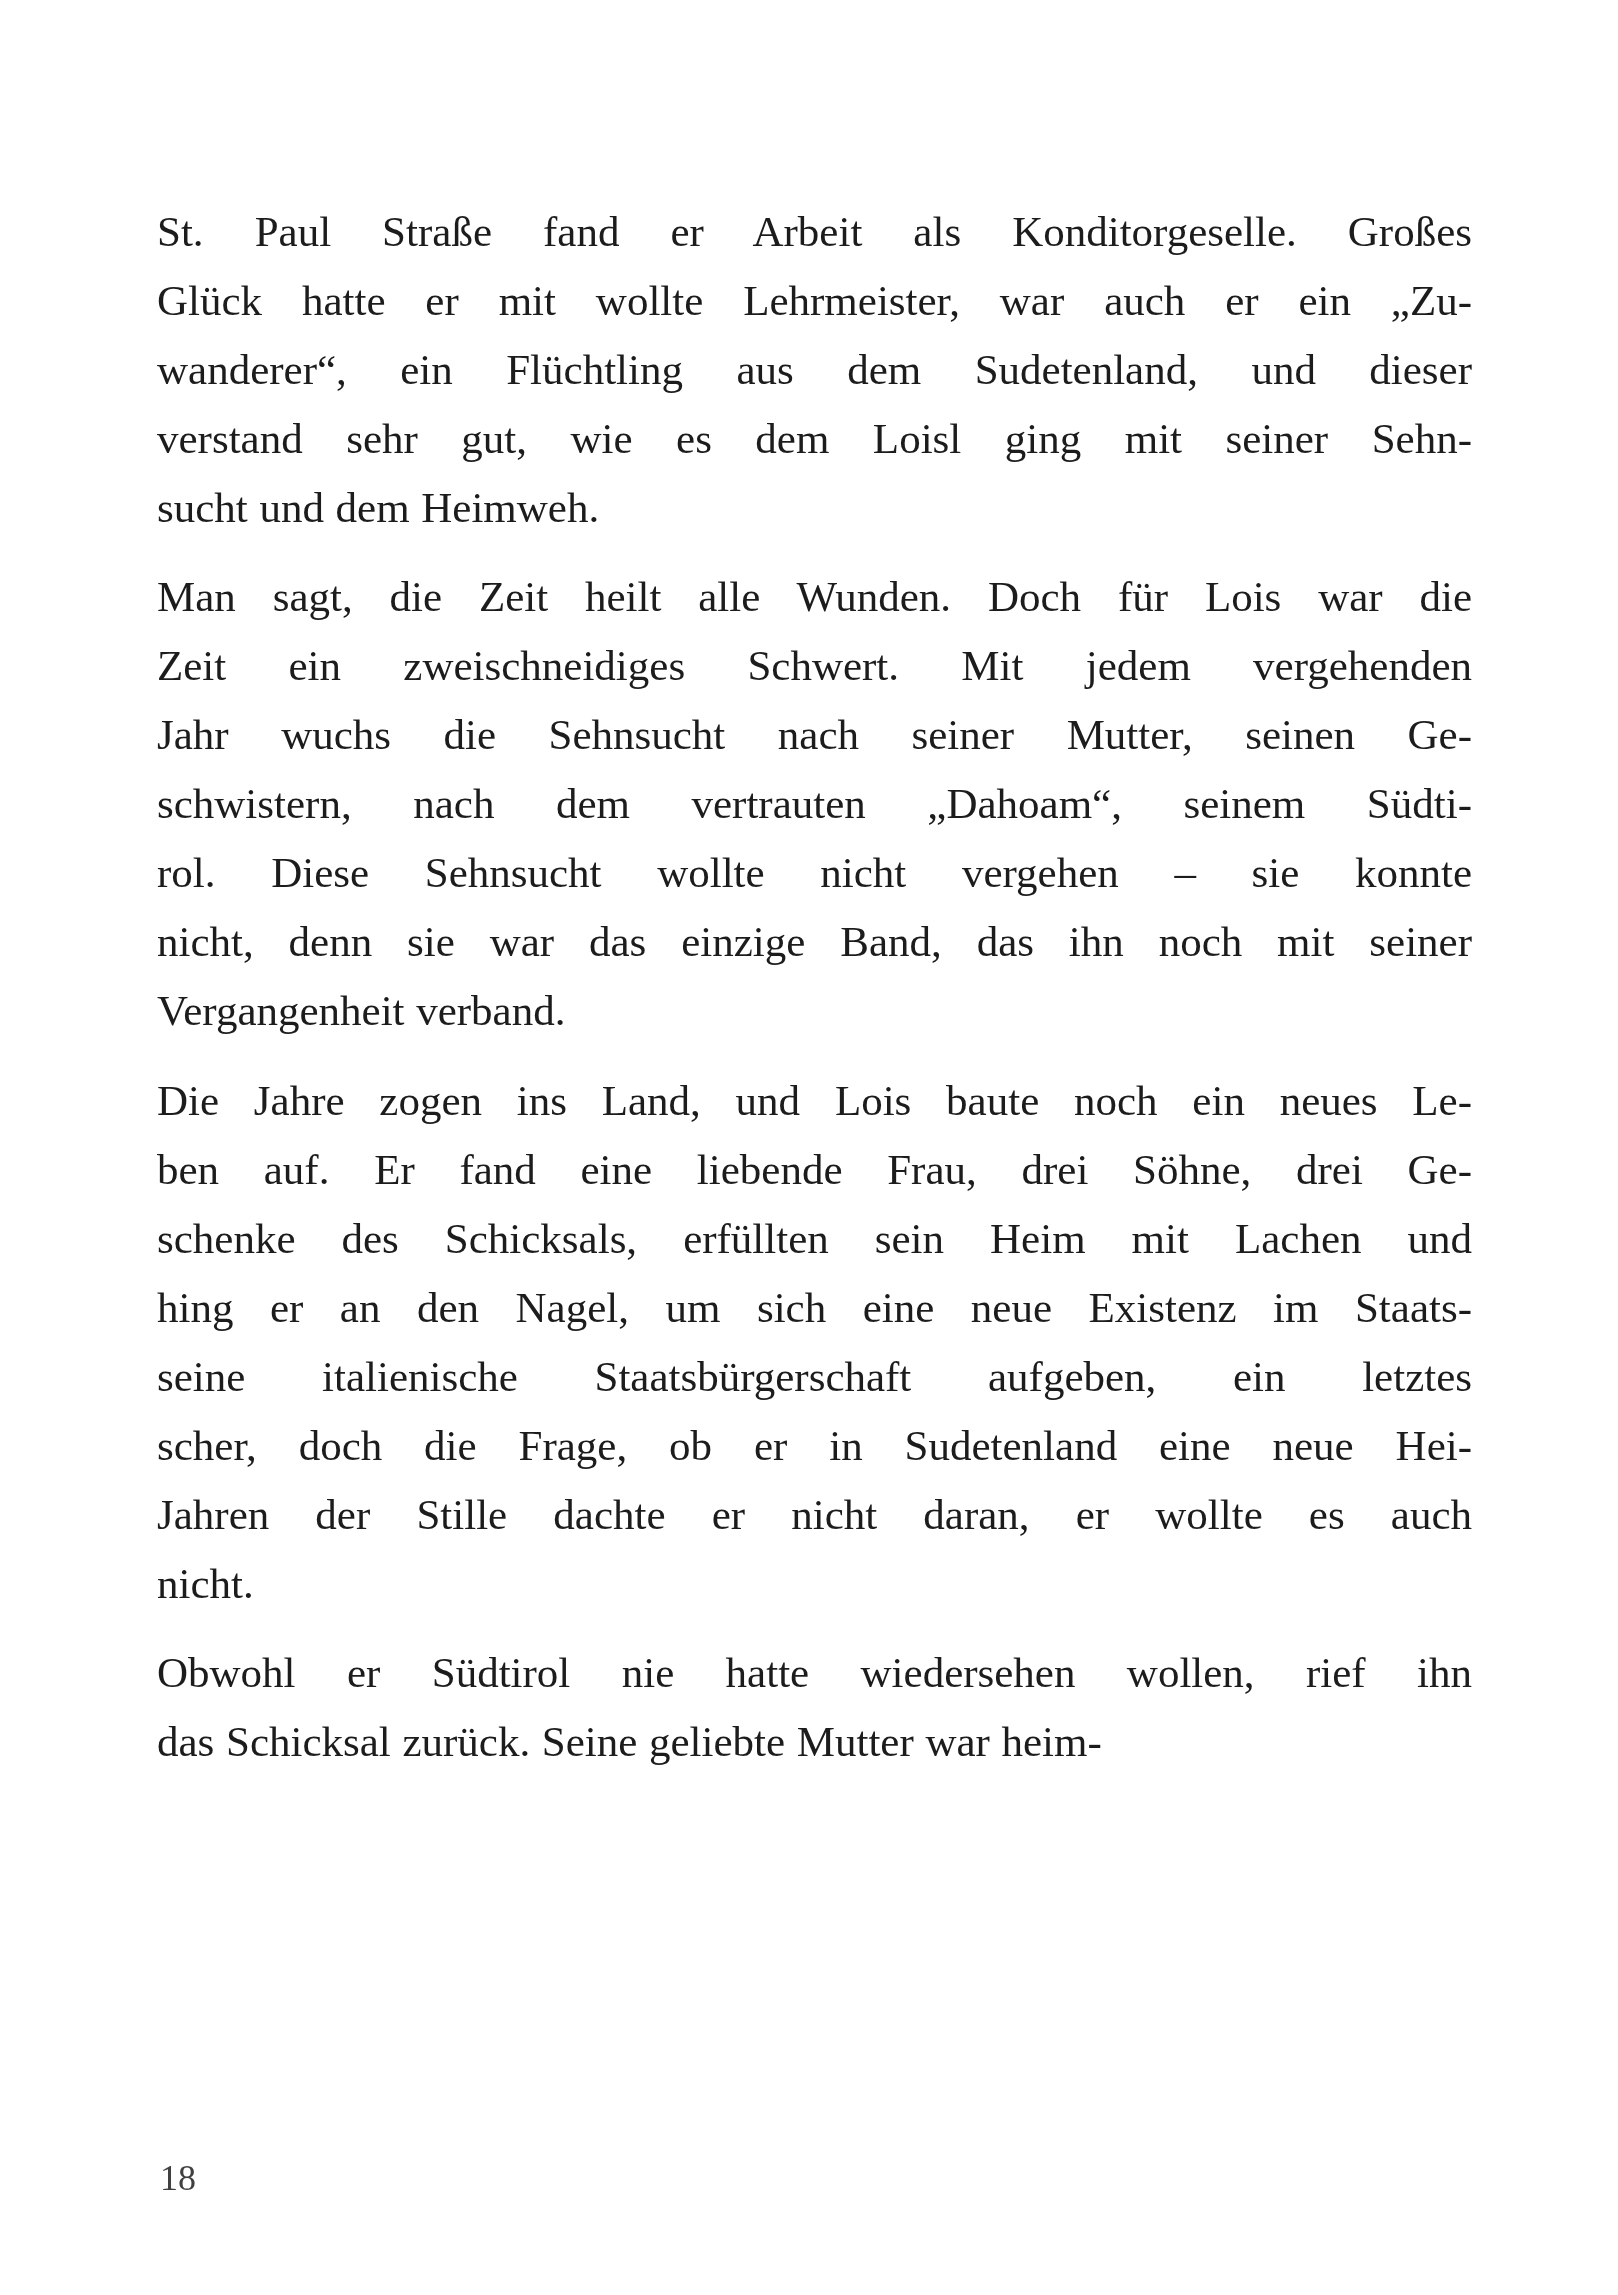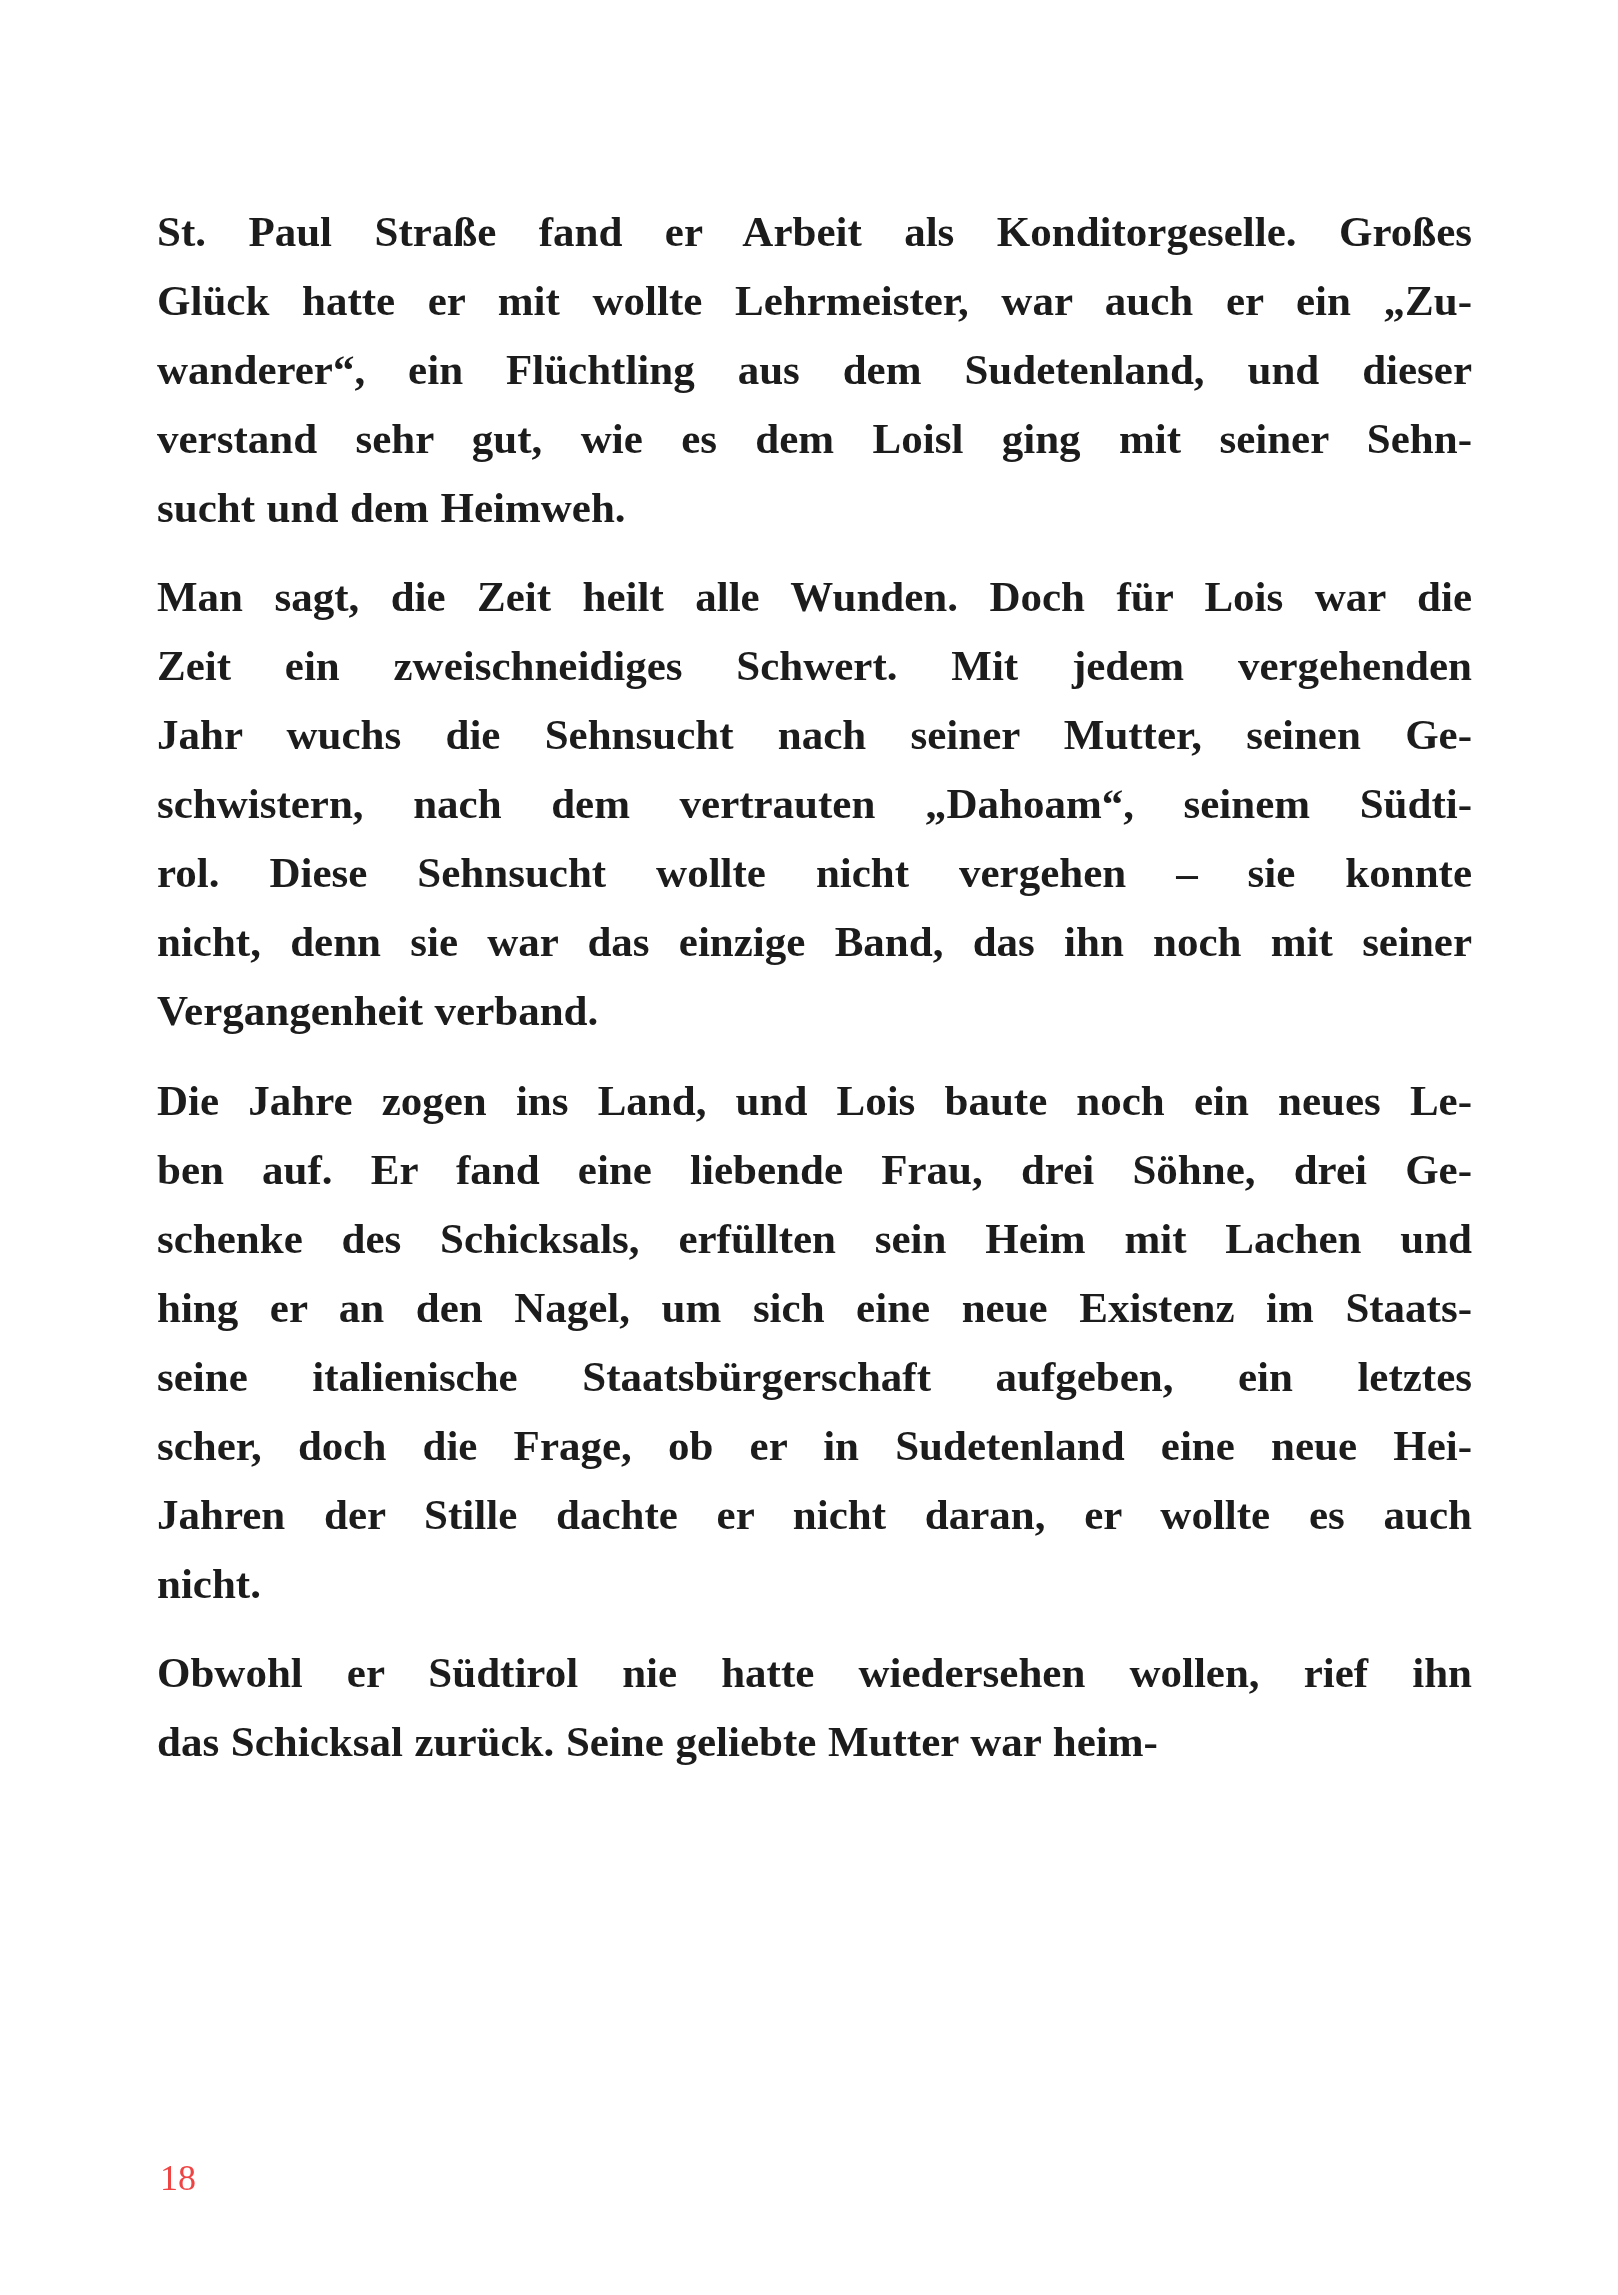--- a/index.html
+++ b/index.html
@@ -14,21 +14,20 @@
     background: #ffffff;
     color: #1c1c1c;
     font-family: "Liberation Serif", "DejaVu Serif", serif;
     overflow: hidden;
   }
   .text-block {
     position: absolute;
     left: 157px;
     right: 147px;
     top: 197px;
-    font-weight: bold;
   }
   .paragraph {
     margin: 0 0 20.4px 0;
   }
   .line {
     font-size: 43px;
     line-height: 69px;
     text-align: justify;
     text-align-last: justify;
     white-space: normal;
@@ -36,21 +35,21 @@
   }
   .line.last {
     text-align-last: left;
   }
   .page-number {
     position: absolute;
     left: 160px;
     bottom: 99px;
     font-size: 36px;
     line-height: 1;
-    color: #ef4444;
+    color: #404040;
   }
 </style>
 </head>
 <body>
 
 <div class="page">
   <div class="text-block" id="text-block">
       <div class="paragraph">
         <div class="line">St. Paul Straße fand er Arbeit als Konditorgeselle. Großes</div>
         <div class="line">Glück hatte er mit wollte Lehrmeister, war auch er ein „Zu-</div>

